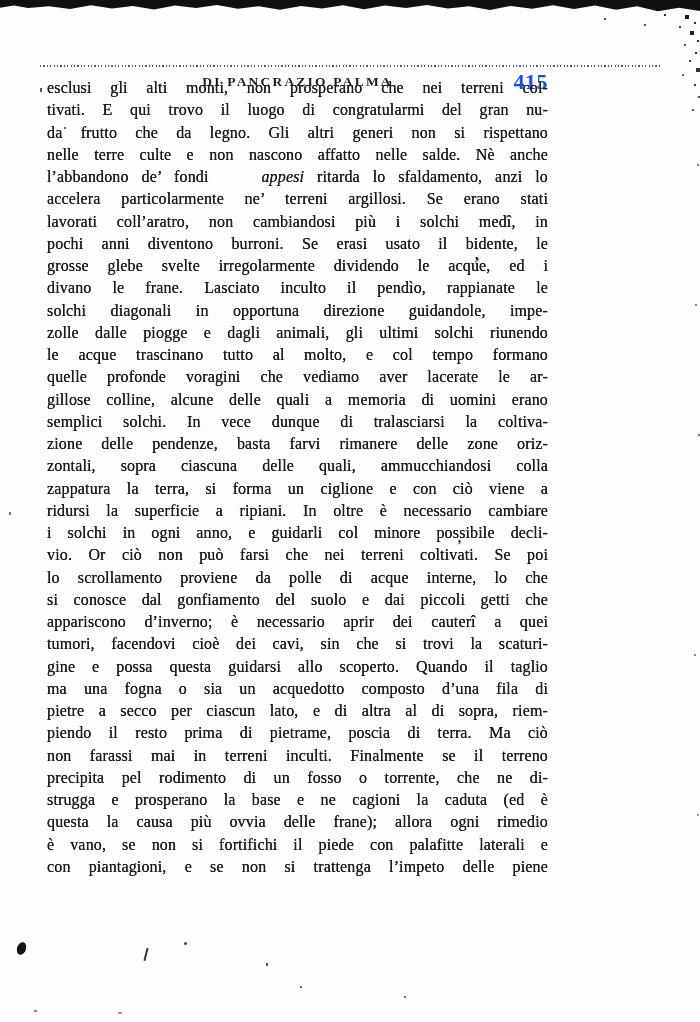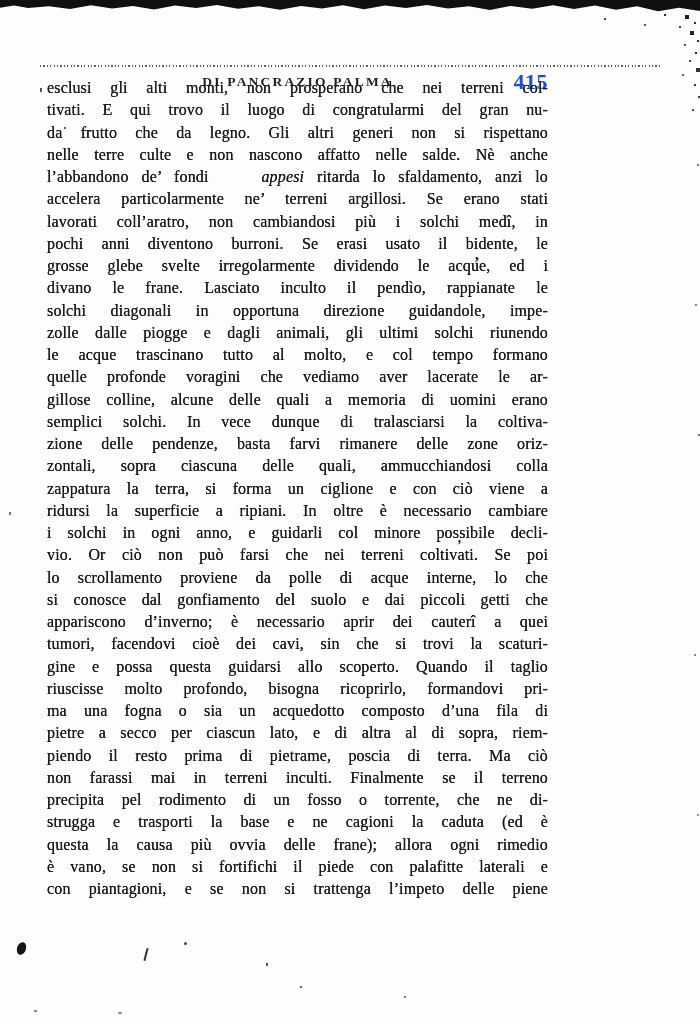--- a/index.html
+++ b/index.html
@@ -103,27 +103,26 @@
       <div class="bline"><span>zontali, sopra ciascuna delle quali, ammucchiandosi colla</span></div>
       <div class="bline"><span>zappatura la terra, si forma un ciglione e con ciò viene a</span></div>
       <div class="bline"><span>ridursi la superficie a ripiani. In oltre è necessario cambiare</span></div>
       <div class="bline"><span>i solchi in ogni anno, e guidarli col minore possibile decli-</span></div>
       <div class="bline"><span>vio. Or ciò non può farsi che nei terreni coltivati. Se poi</span></div>
       <div class="bline"><span>lo scrollamento proviene da polle di acque interne, lo che</span></div>
       <div class="bline"><span>si conosce dal gonfiamento del suolo e dai piccoli getti che</span></div>
       <div class="bline"><span>appariscono d’inverno; è necessario aprir dei cauterî a quei</span></div>
       <div class="bline"><span>tumori, facendovi cioè dei cavi, sin che si trovi la scaturi-</span></div>
       <div class="bline"><span>gine e possa questa guidarsi allo scoperto. Quando il taglio</span></div>
-      <div class="bline"><span>riuscisse molto profondo, bisogna ricoprirlo, formandovi pri-</span></div>
       <div class="bline"><span>ma una fogna o sia un acquedotto composto d’una fila di</span></div>
       <div class="bline"><span>pietre a secco per ciascun lato, e di altra al di sopra, riem-</span></div>
       <div class="bline"><span>piendo il resto prima di pietrame, poscia di terra. Ma ciò</span></div>
       <div class="bline"><span>non farassi mai in terreni inculti. Finalmente se il terreno</span></div>
       <div class="bline"><span>precipita pel rodimento di un fosso o torrente, che ne di-</span></div>
-      <div class="bline"><span>strugga e trasporti la base e ne cagioni la caduta (ed è</span></div>
+      <div class="bline"><span>strugga e prosperano la base e ne cagioni la caduta (ed è</span></div>
       <div class="bline"><span>questa la causa più ovvia delle frane); allora ogni rimedio</span></div>
       <div class="bline"><span>è vano, se non si fortifichi il piede con palafitte laterali e</span></div>
       <div class="bline"><span>con piantagioni, e se non si trattenga l’impeto delle piene</span></div>
     </main>
 
   <span class="mark" style="left:474px;top:258px;"></span>
   <span class="mark" style="left:457px;top:541px;font-size:14px;"></span>
   <div class="speck" style="left:17px;top:942px;width:9px;height:13px;border-radius:50%;transform:rotate(18deg);"></div>
   <div class="speck" style="left:145px;top:948px;width:2px;height:13px;transform:rotate(14deg);background:#333;"></div>
   <div class="speck" style="left:184px;top:942px;width:3px;height:3px;border-radius:50%;background:#444;"></div>

